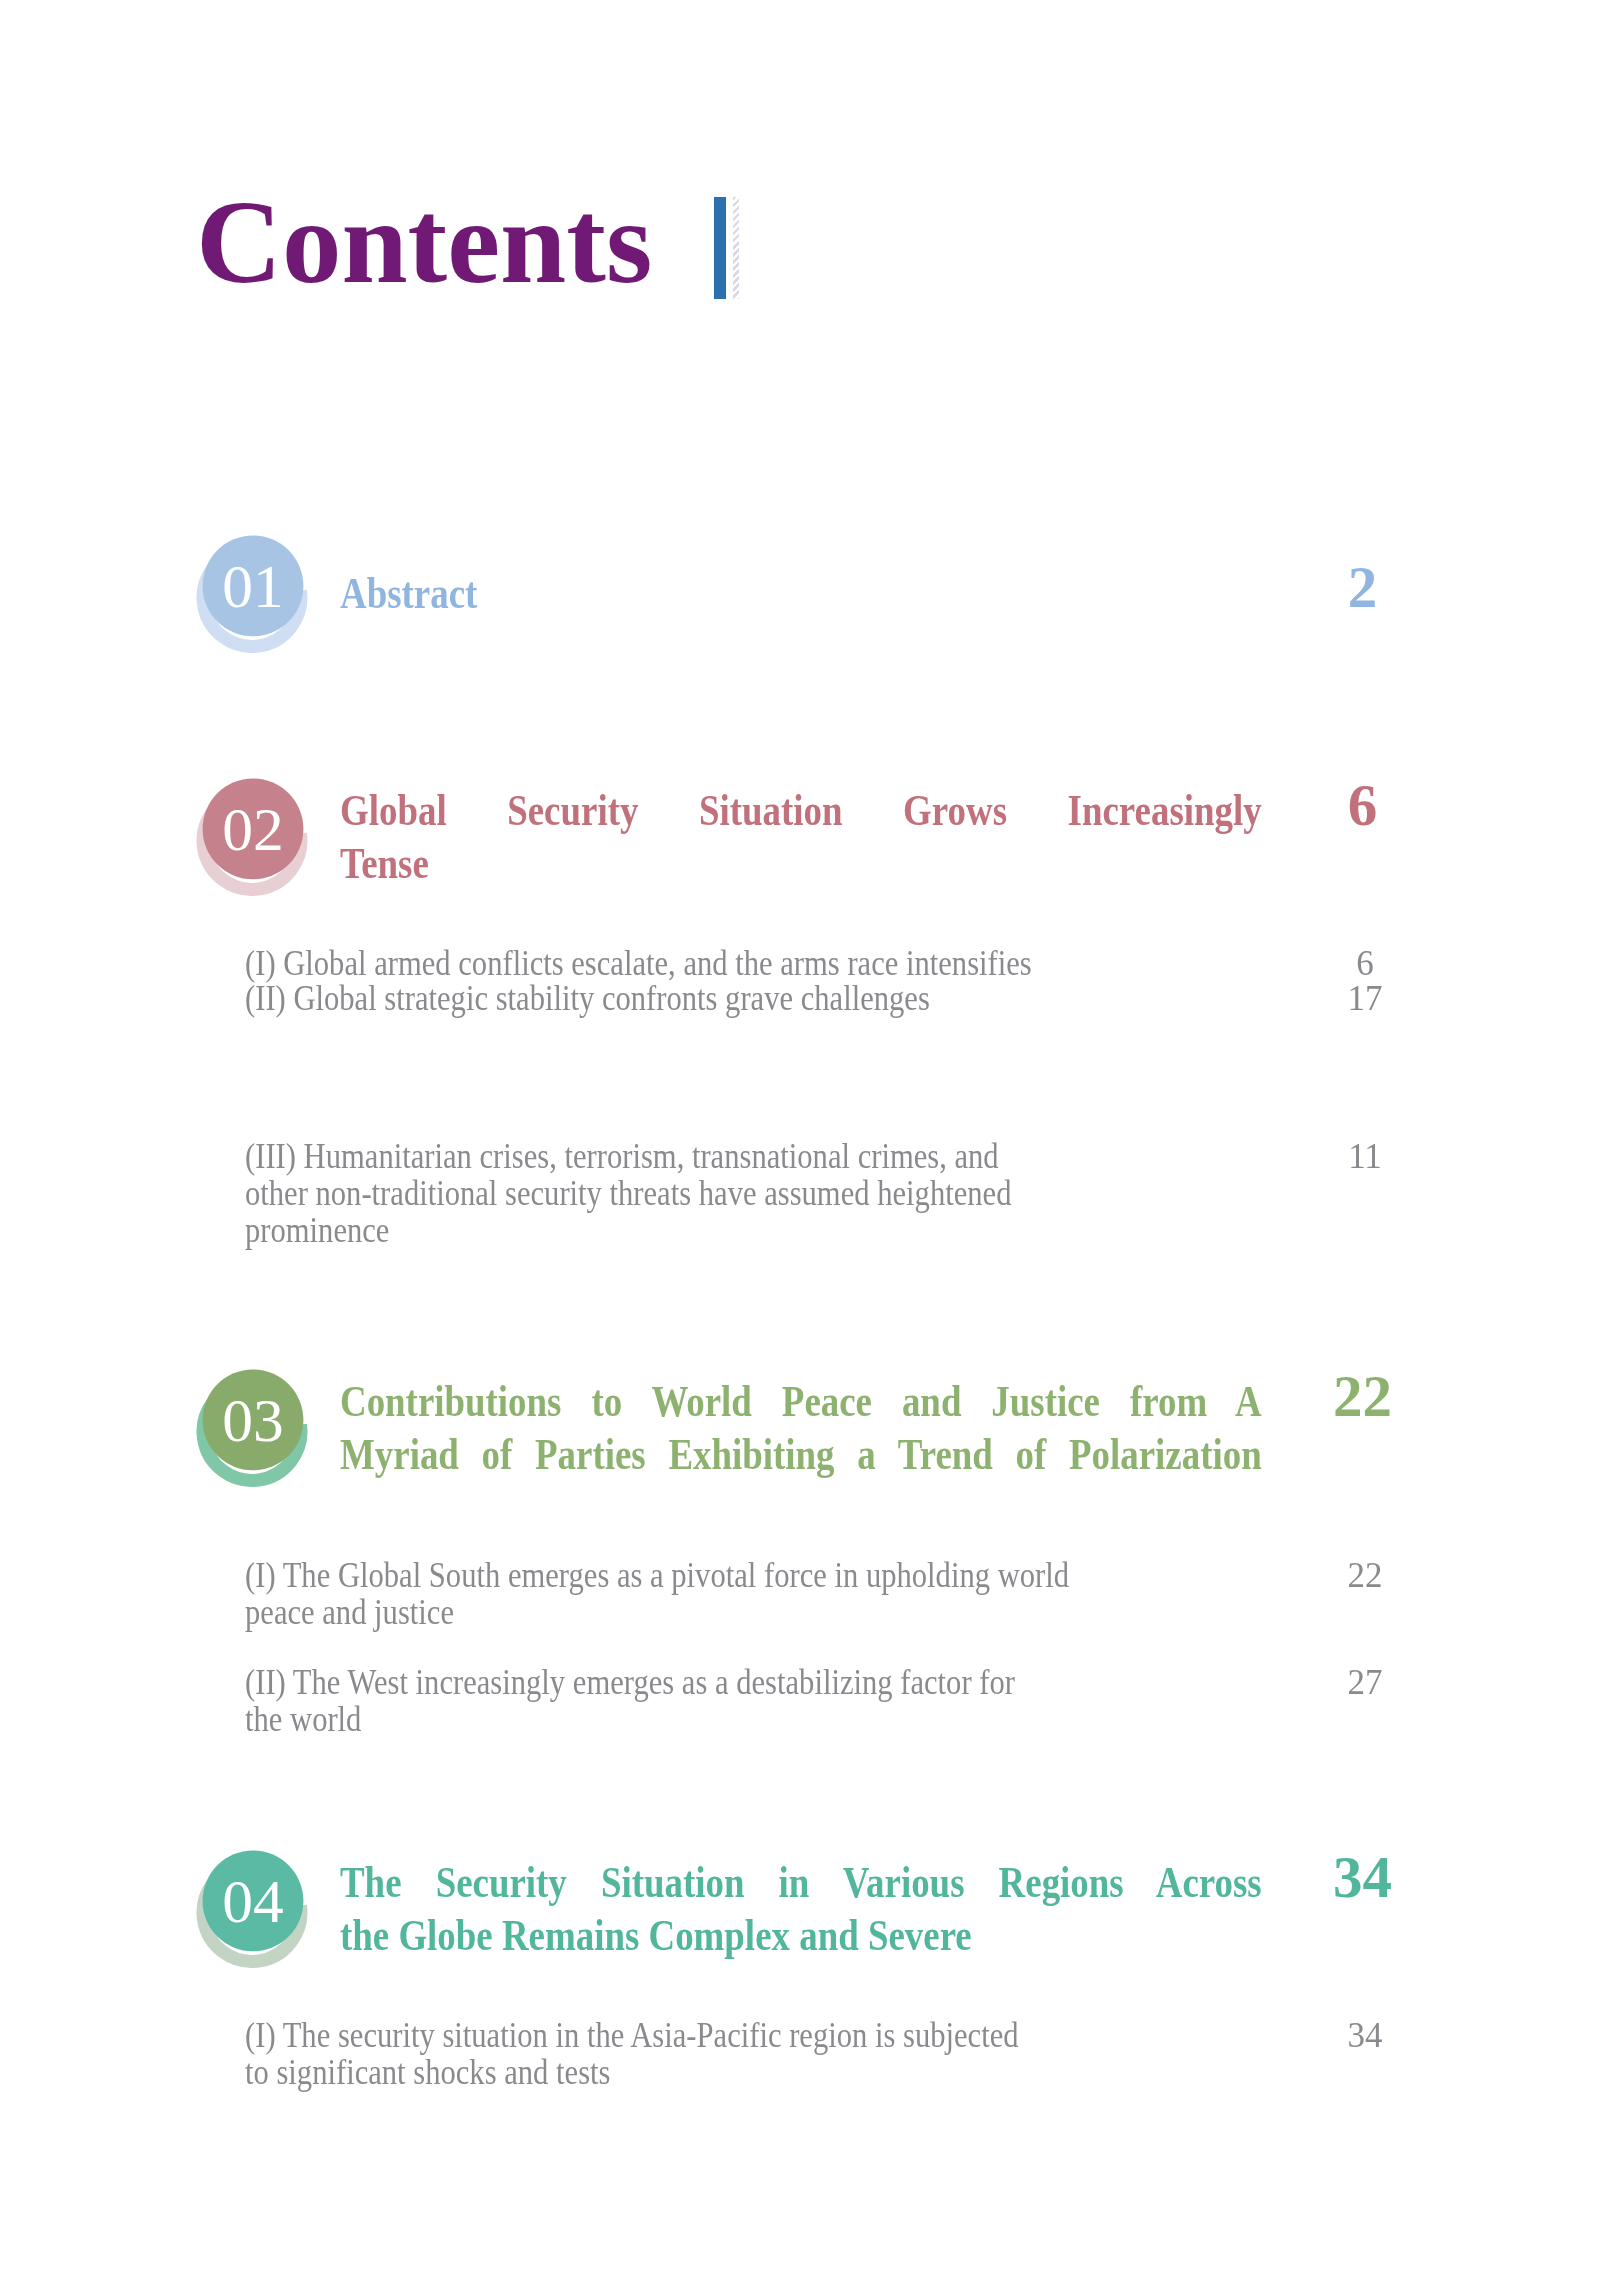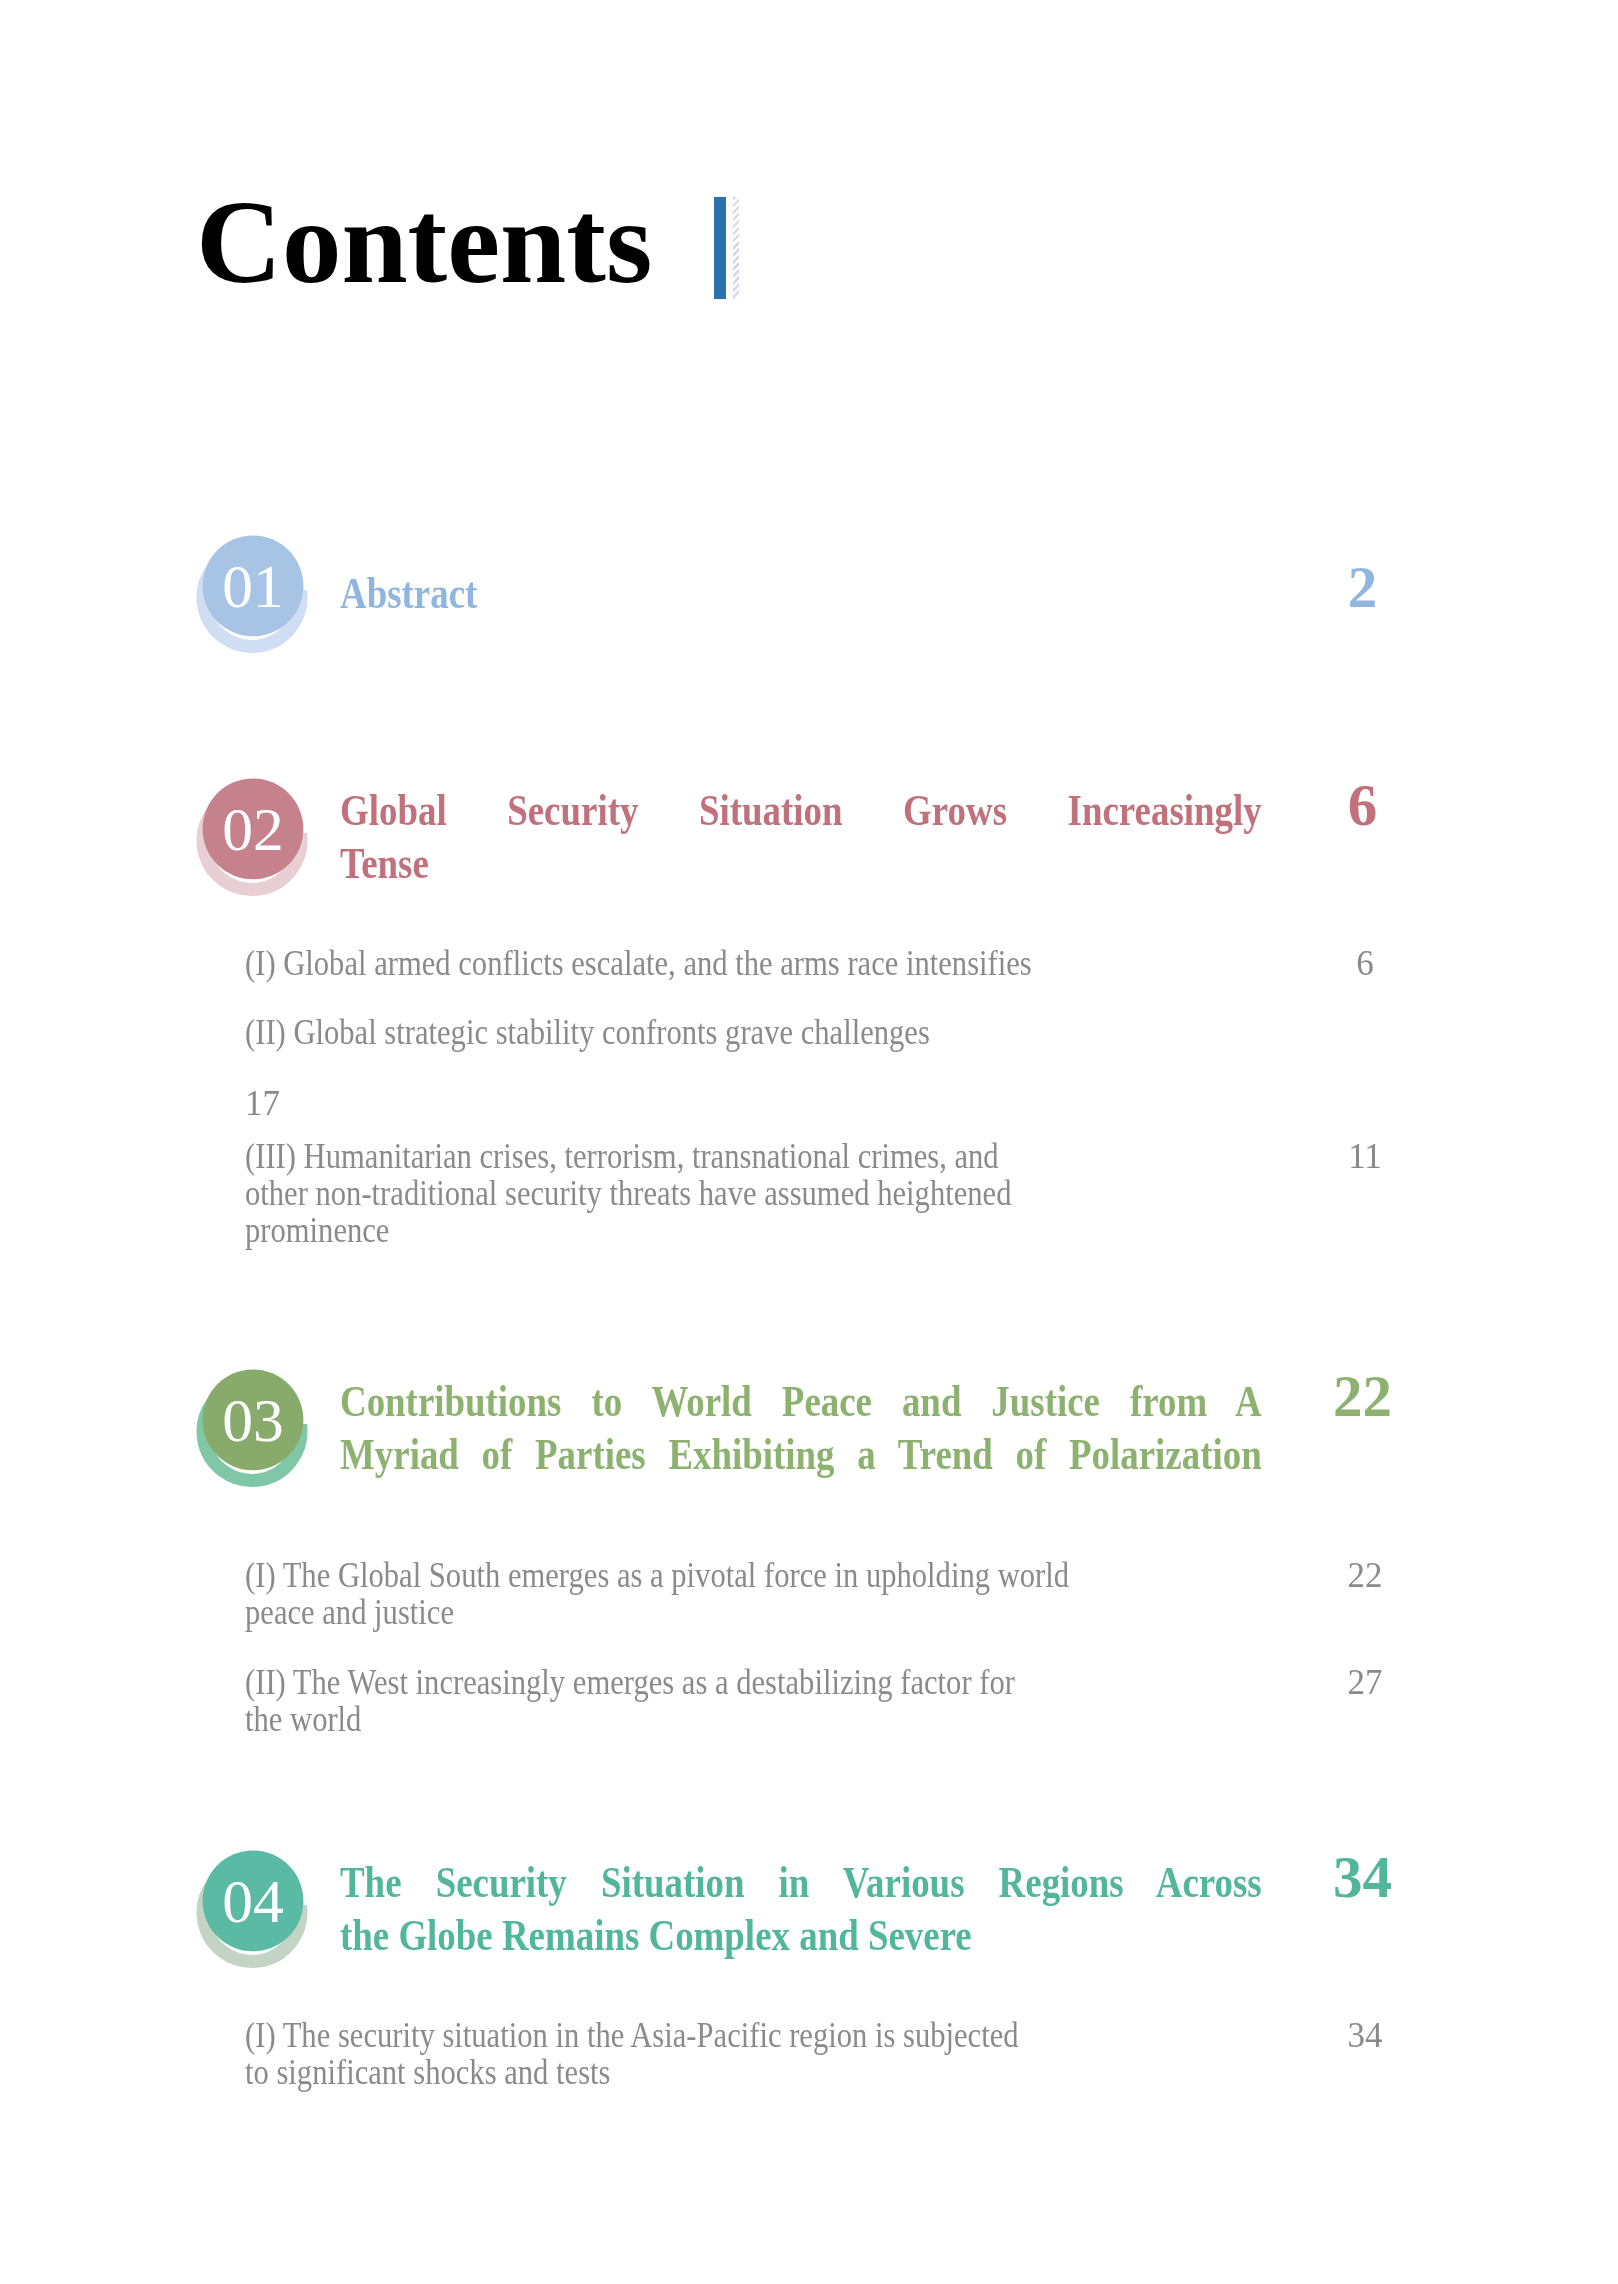--- a/index.html
+++ b/index.html
@@ -5,21 +5,21 @@
   html,body{margin:0;padding:0;}
   body{
     width:1618px;height:2284px;position:relative;overflow:hidden;
     background:#ffffff;
     font-family:"Liberation Serif", serif;
   }
   
   .page-title{
     position:absolute;left:196px;top:183px;
     font-size:119px;font-weight:bold;line-height:1;
-    color:#000000;white-space:nowrap;
+    color:#701a75;white-space:nowrap;
   }
   .title-bar-solid{
     position:absolute;left:714px;top:197px;width:11.6px;height:102px;
     background:#2b71ad;
   }
   .title-bar-hatch{
     position:absolute;left:733px;top:197px;width:6px;height:102px;
     background:repeating-linear-gradient(135deg,#d9d9e8 0 2.5px,#ffffff 2.5px 5px);
   }
   
@@ -73,21 +73,21 @@
   .itext-scale{
     width:1126px;transform:scaleX(0.85);transform-origin:0 0;
     font-size:36px;line-height:37px;
   }
   .iline{white-space:nowrap;}
   .ipage{
     flex:1;text-align:center;
     font-size:35px;line-height:37px;
   }
   .sub.s2i1{top:945px;}
-  .sub.s2i2{top:1014px;flex-direction:column;}
+  .sub.s2i2{top:980px;}
   .sub.s2i3{top:1138px;}
   .sub.s3i1{top:1557px;}
   .sub.s3i2{top:1664px;}
   .sub.s4i1{top:2017px;}
 </style>
 </head>
 <body>
 
 <div class="page-title">Contents</div>
 <div class="title-bar-solid"></div>

